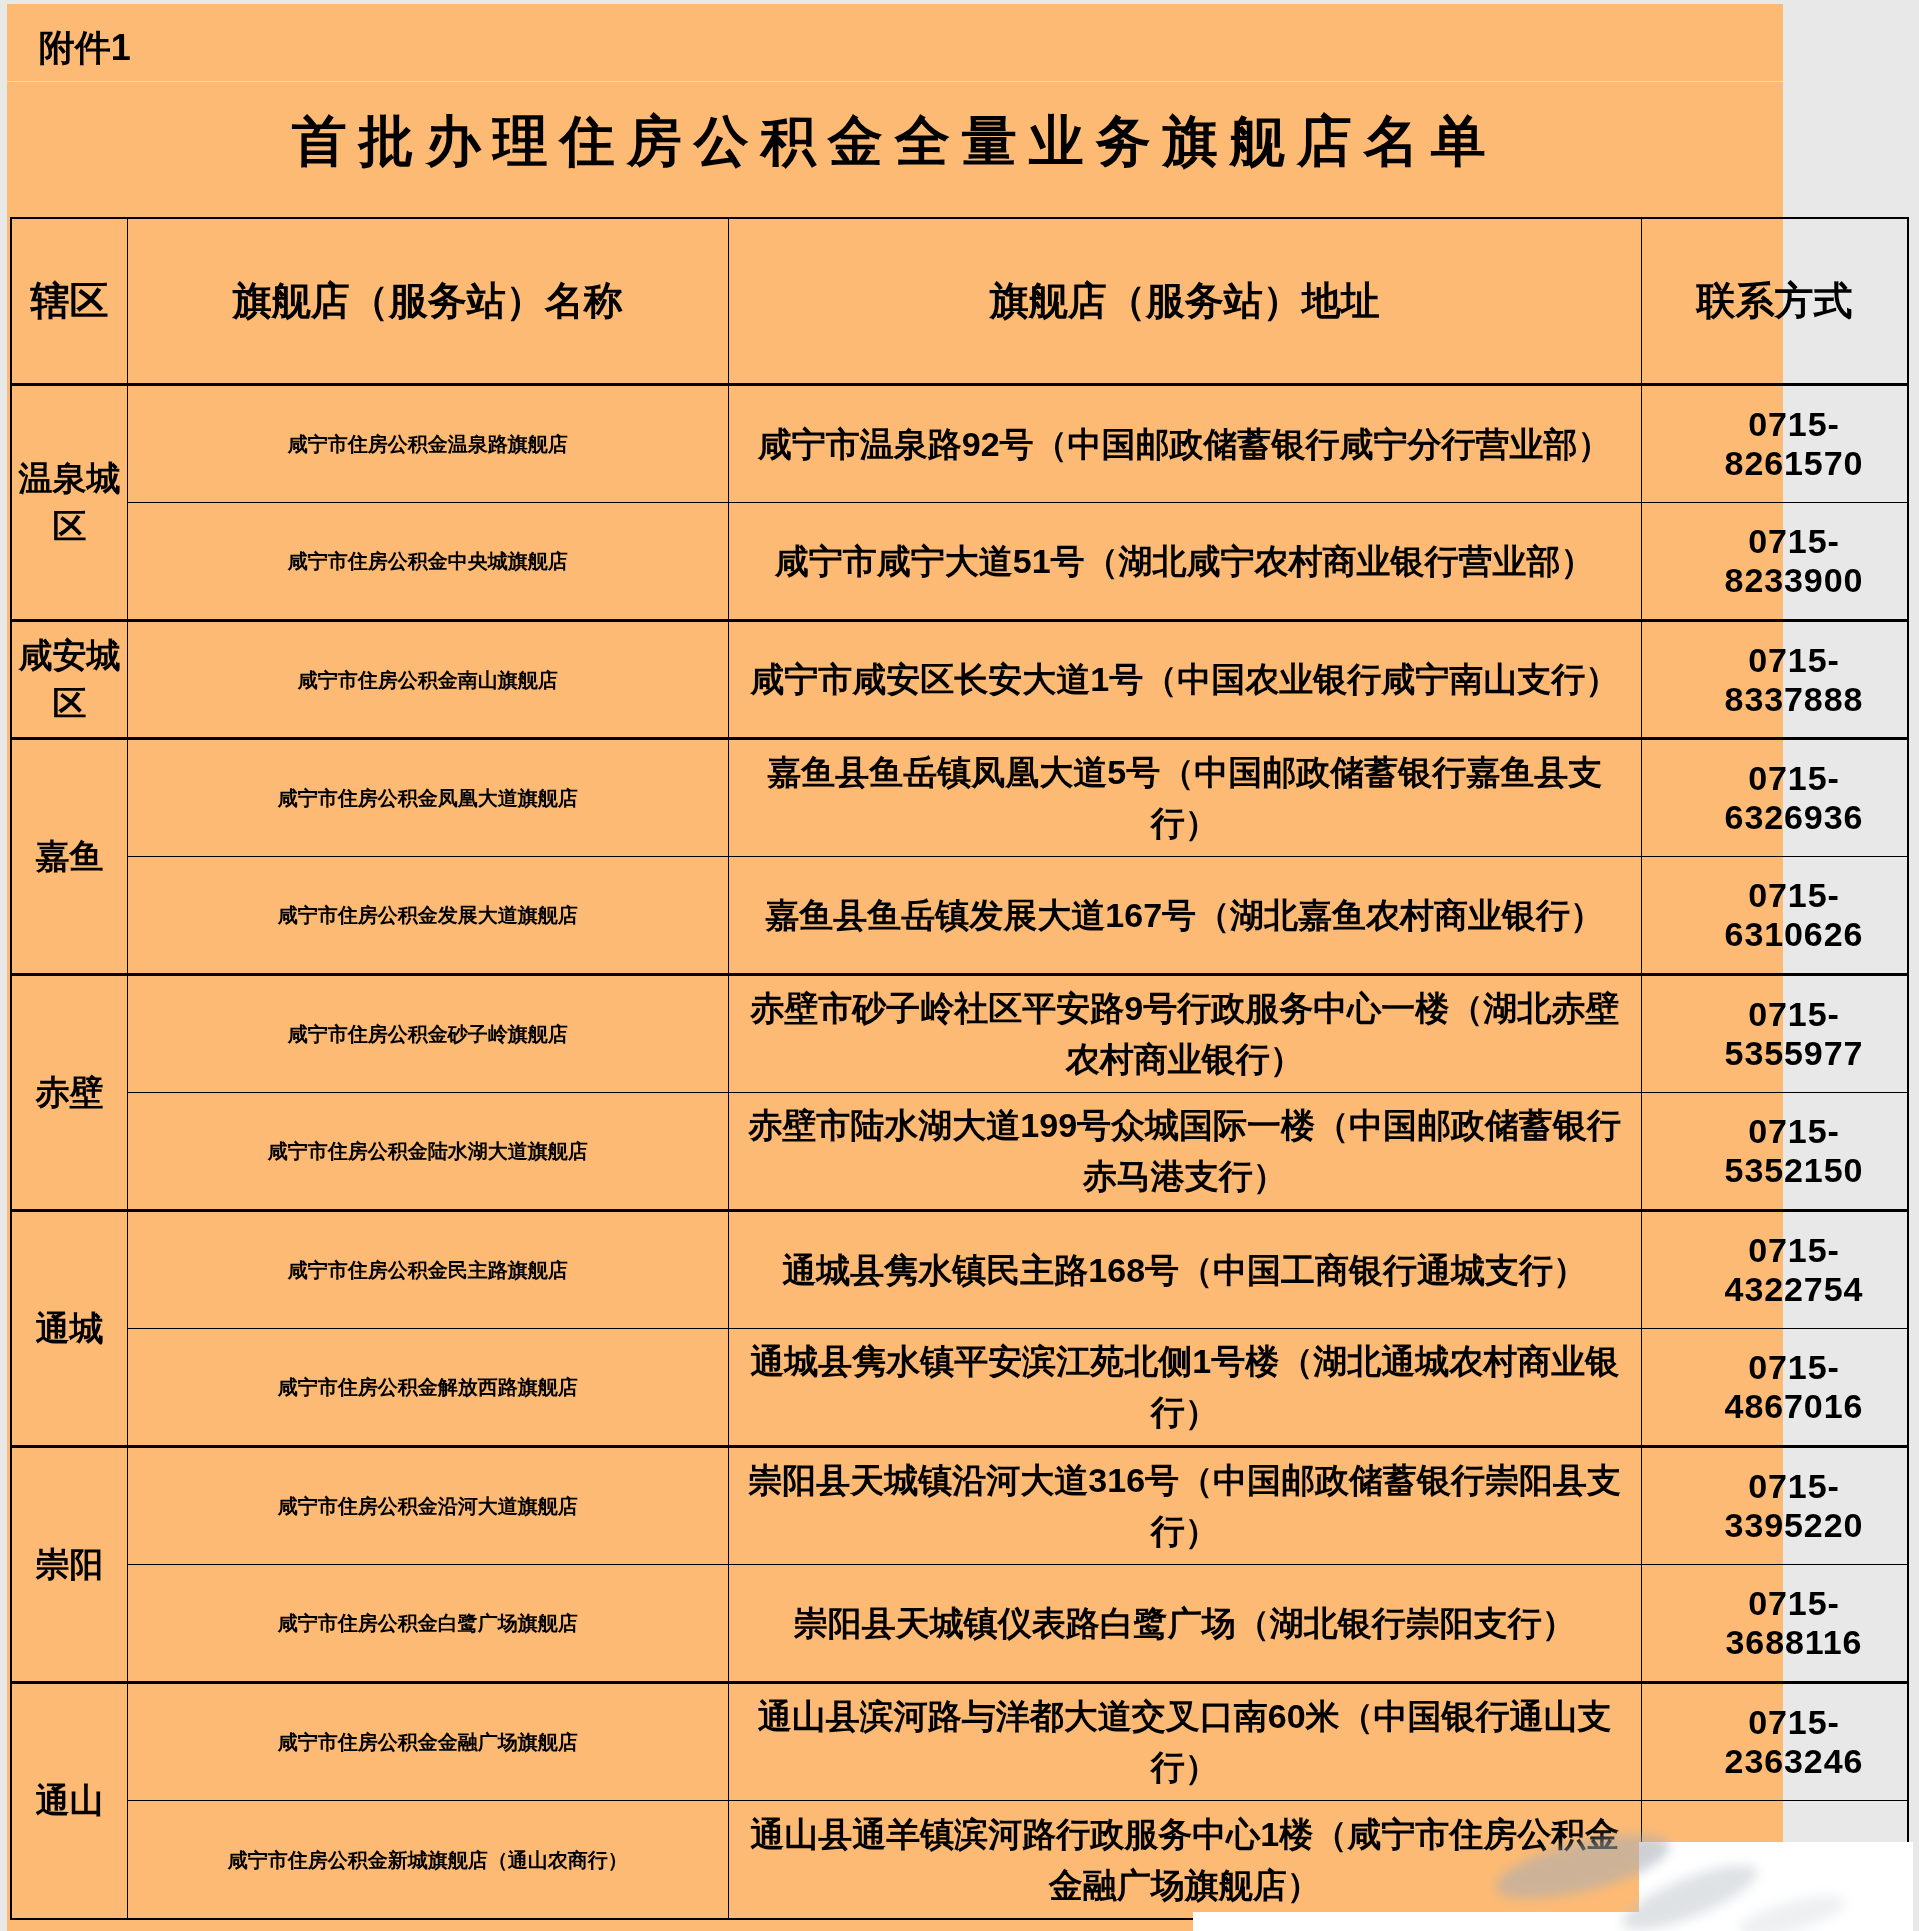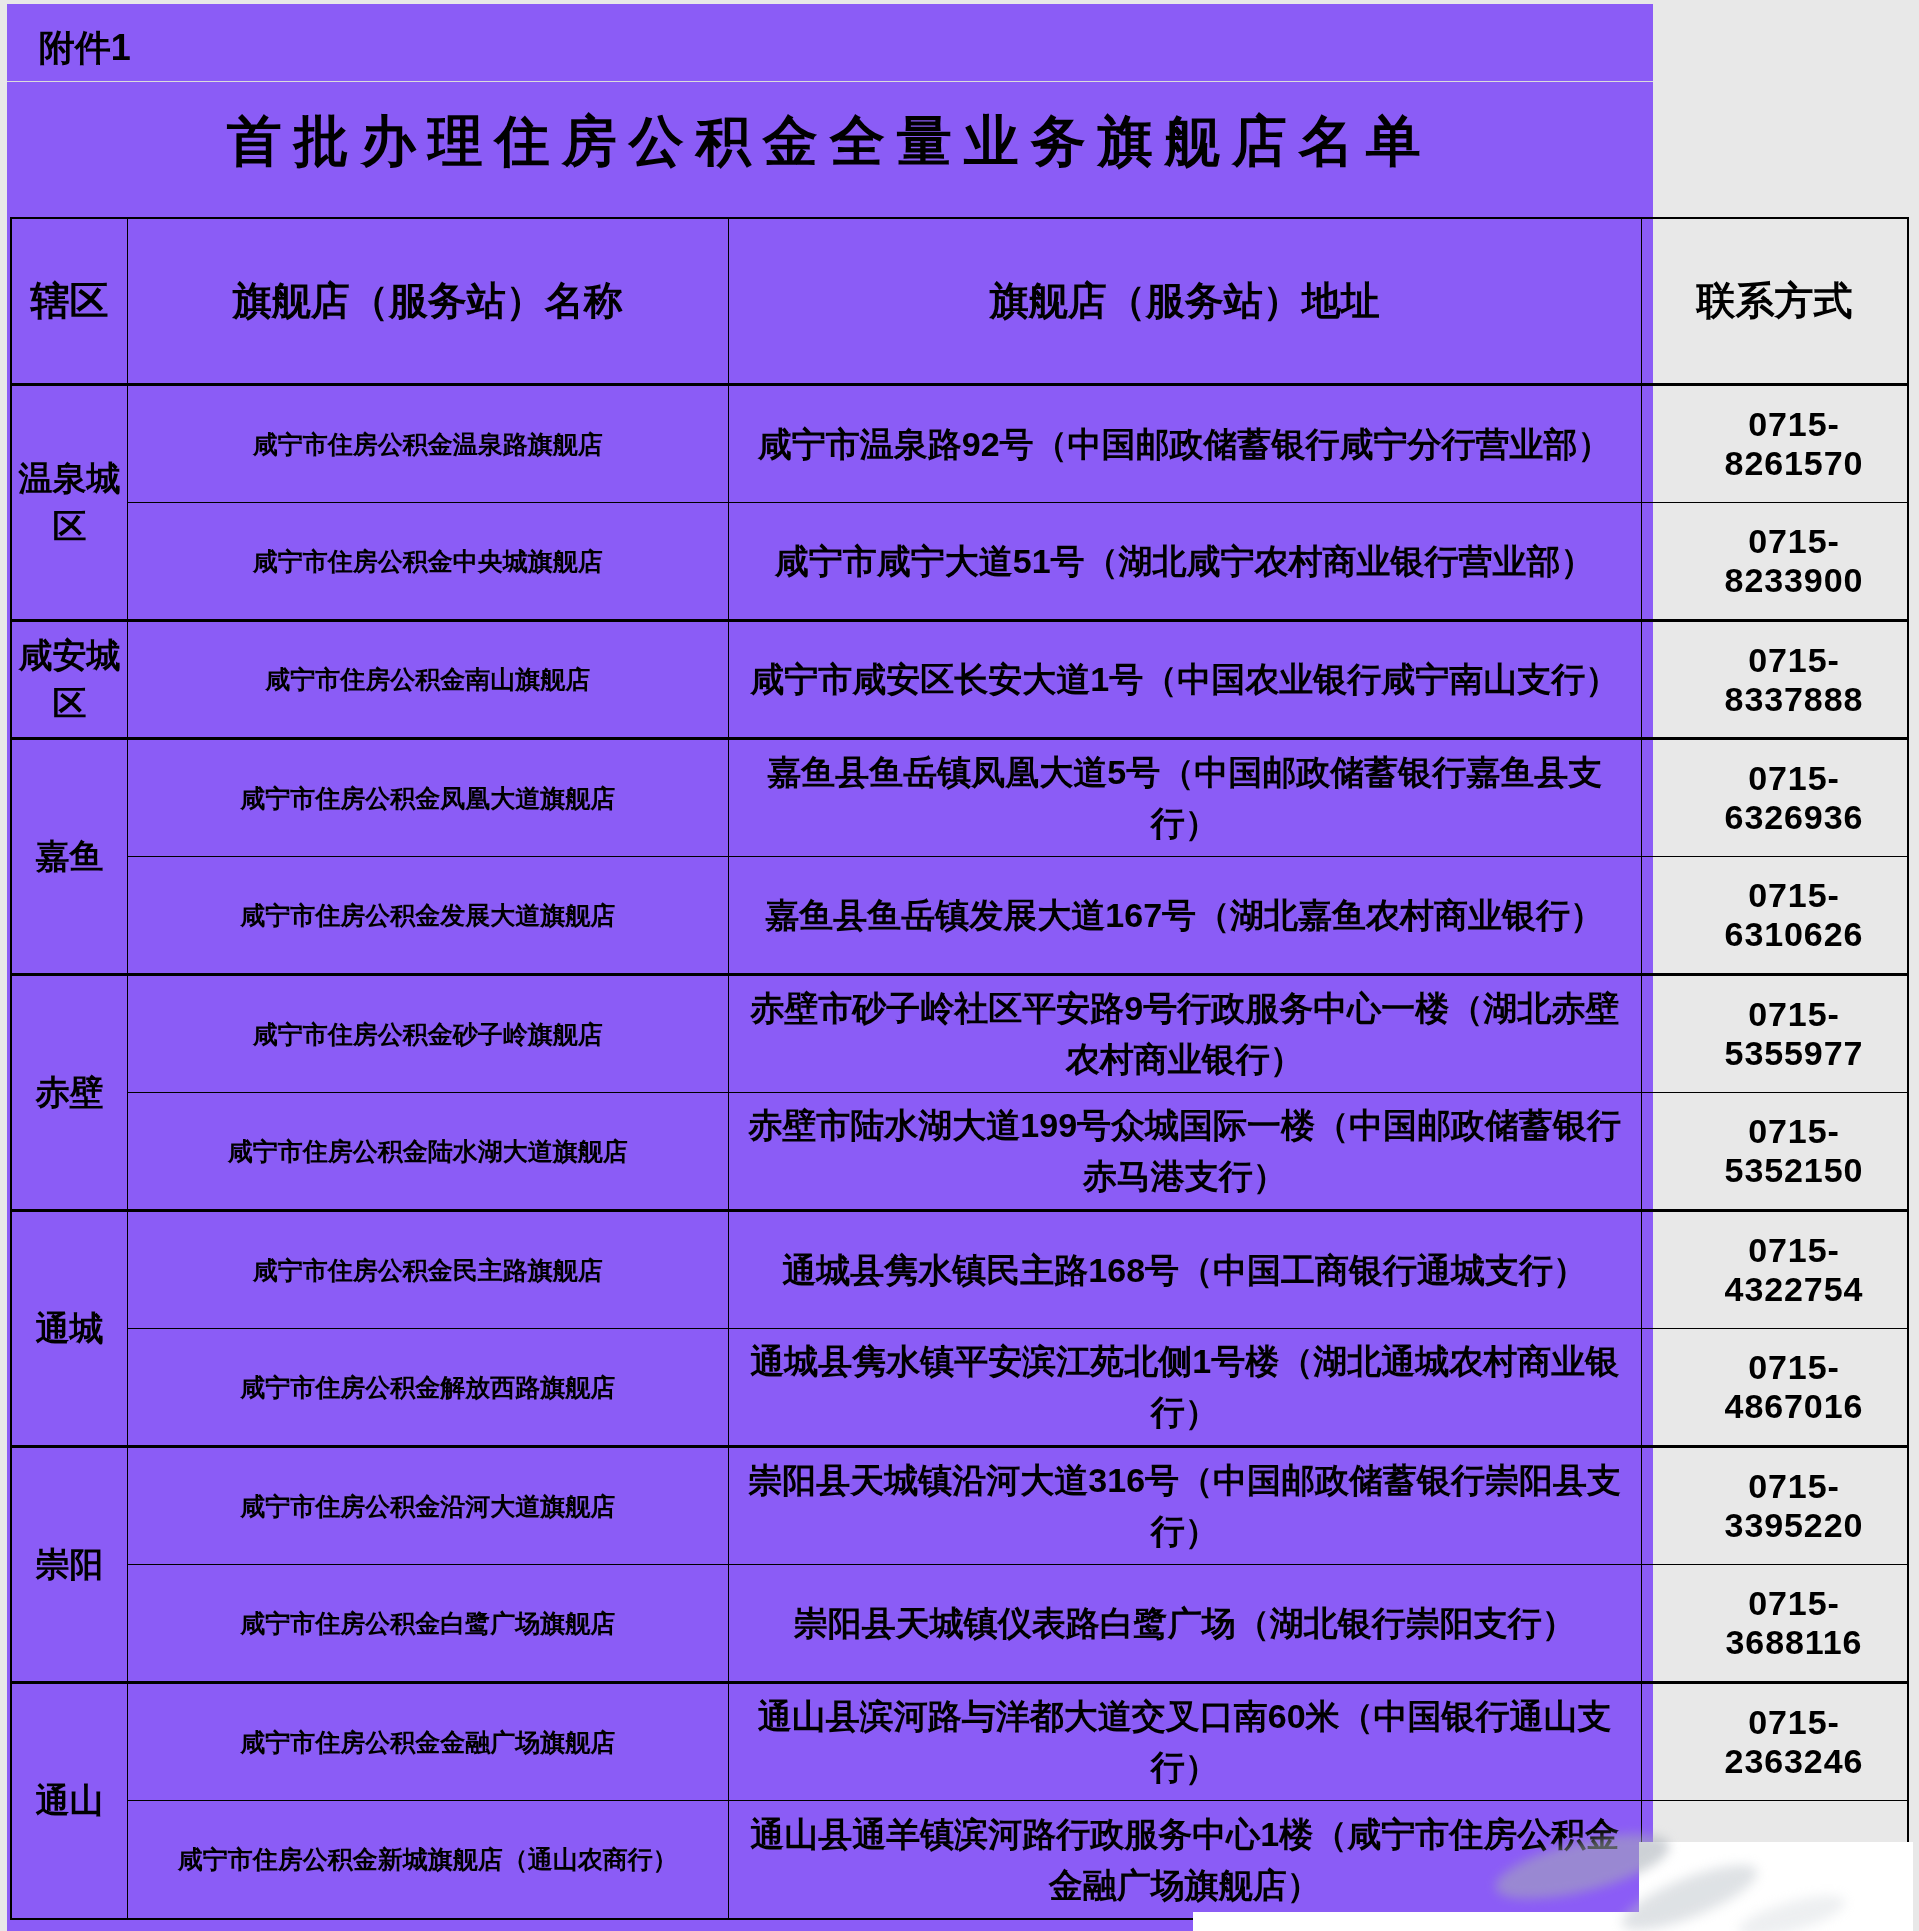--- a/index.html
+++ b/index.html
@@ -6,22 +6,22 @@
   body {
     width: 1920px; height: 1932px;
     background: #e8e8e8;
     font-family: "Liberation Sans", "DejaVu Sans", sans-serif;
     color: #000;
     overflow: hidden;
   }
   .page { position: relative; width: 1920px; height: 1932px; background: #e8e8e8; overflow: hidden; }
   .doc {
     position: absolute; left: 6.8px; top: 4.3px;
-    width: 1646px; height: 1928px;
-    background: #8b5cf6;
+    width: 1776px; height: 1928px;
+    background: #fdba74;
   }
   .attachment-label {
     padding: 22px 0 0 32px;
     font-size: 36px; font-weight: 700; line-height: 1.2;
   }
   .header-divider {
     margin-top: 12px;
     border: none; border-top: 1.7px solid #dcdcdc;
     height: 0; width: 100%;
   }
@@ -52,21 +52,21 @@
     border-bottom: 3.4px solid #000;
     text-align: center;
   }
   tbody tr { height: 118px; }
   tbody tr.group-start td { border-top: 3.4px solid #000; }
   td.district {
     font-size: 34px; font-weight: 700;
     line-height: 1.4; padding: 0 5.1px;
   }
   td.name {
-    font-size: 25px; font-weight: 700;
+    font-size: 20px; font-weight: 700;
     line-height: 1.5; padding: 0 8.5px;
   }
   td.address {
     font-size: 34px; font-weight: 700;
     line-height: 1.5; padding: 0 18px;
   }
   td.phone {
     font-size: 34px; font-weight: 700;
     letter-spacing: 0.9px;
     padding-left: 39px;

